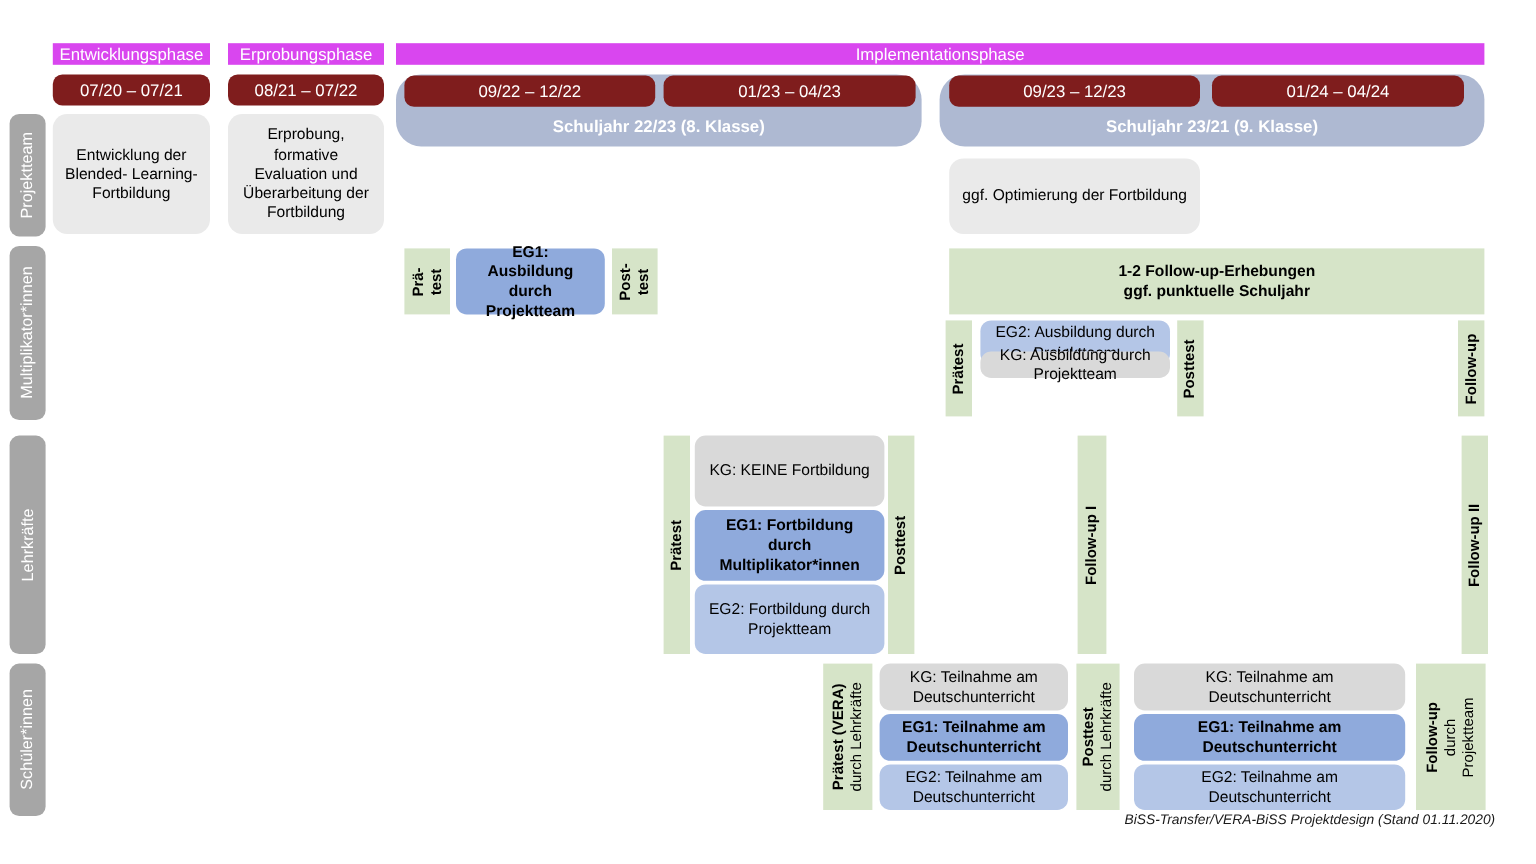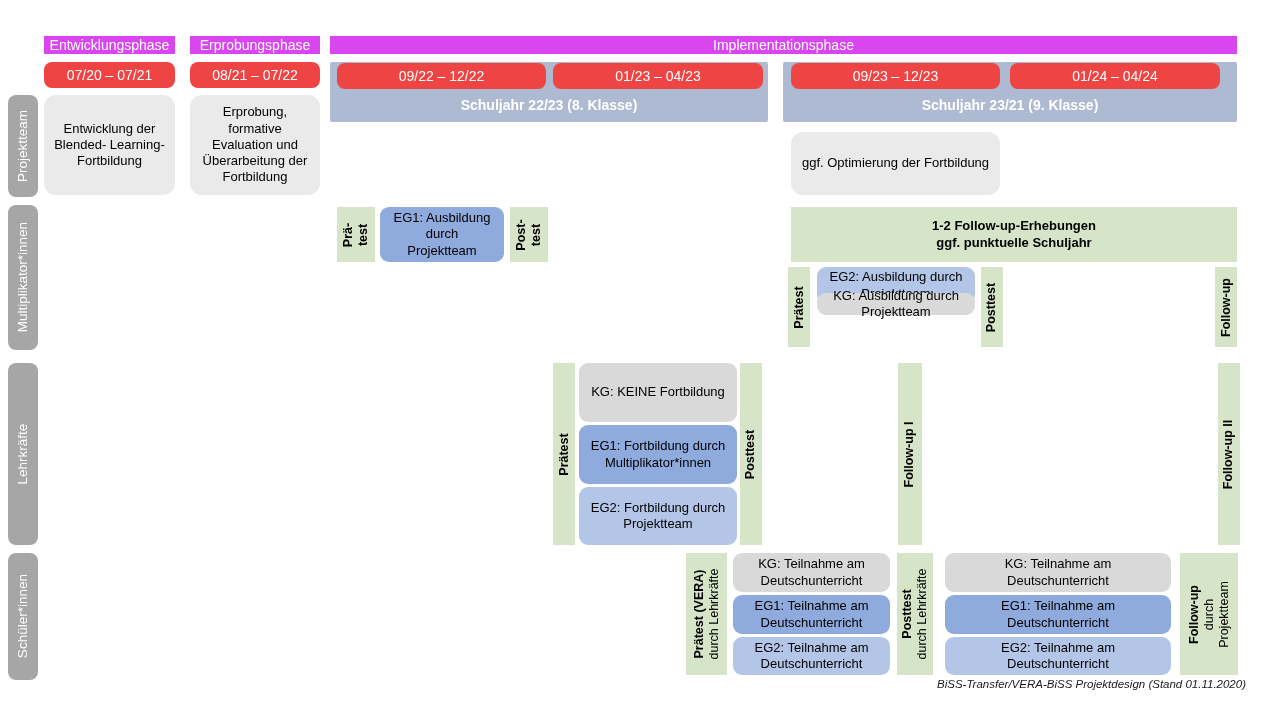--- a/index.html
+++ b/index.html
@@ -9,44 +9,44 @@
     font-family:"Liberation Sans", sans-serif; color:#000; overflow:hidden;
   }
   .abs { position:absolute; }
   
   .hdr {
     background:#d946ef; color:#fff; font-size:14px;
     display:flex; align-items:center; justify-content:center;
   }
   
   .datebar {
-    background:#ef4444; color:#fff; font-size:14px; border-radius:8px;
+    background:#7f1d1d; color:#fff; font-size:14px; border-radius:8px;
     display:flex; align-items:center; justify-content:center; z-index:3;
   }
   
   .sj {
     background:#aeb9d2; color:#fff; font-size:14px; font-weight:bold;
-    border-radius:2px; display:flex; align-items:flex-end; justify-content:center;
+    border-radius:21px; display:flex; align-items:flex-end; justify-content:center;
     padding-bottom:9px; z-index:2;
   }
   
   .rowlabel {
     background:#a6a6a6; color:#fff; border-radius:8px;
     display:flex; align-items:center; justify-content:center;
   }
   .rowlabel .vrot { font-size:13.5px; }
   
   .box {
     border-radius:9px; display:flex; align-items:center; justify-content:center;
     text-align:center; font-size:13px; line-height:1.25; padding:3px 9px;
   }
   .big-radius { border-radius:12px; }
   .graylight { background:#eaeaea; }
   .kg  { background:#d9d9d9; }
-  .eg1 { background:#8faadc; }
+  .eg1 { background:#8faadc;font-weight:bold; }
   .eg2 { background:#b4c6e7; }
   
   .green { background:#d6e4c8; }
   .vbar {
     display:flex; align-items:center; justify-content:center;
   }
   .vrot {
     transform:rotate(-90deg); text-align:center; white-space:nowrap; line-height:1.2;
   }
   .vrot .vline { white-space:nowrap; }

